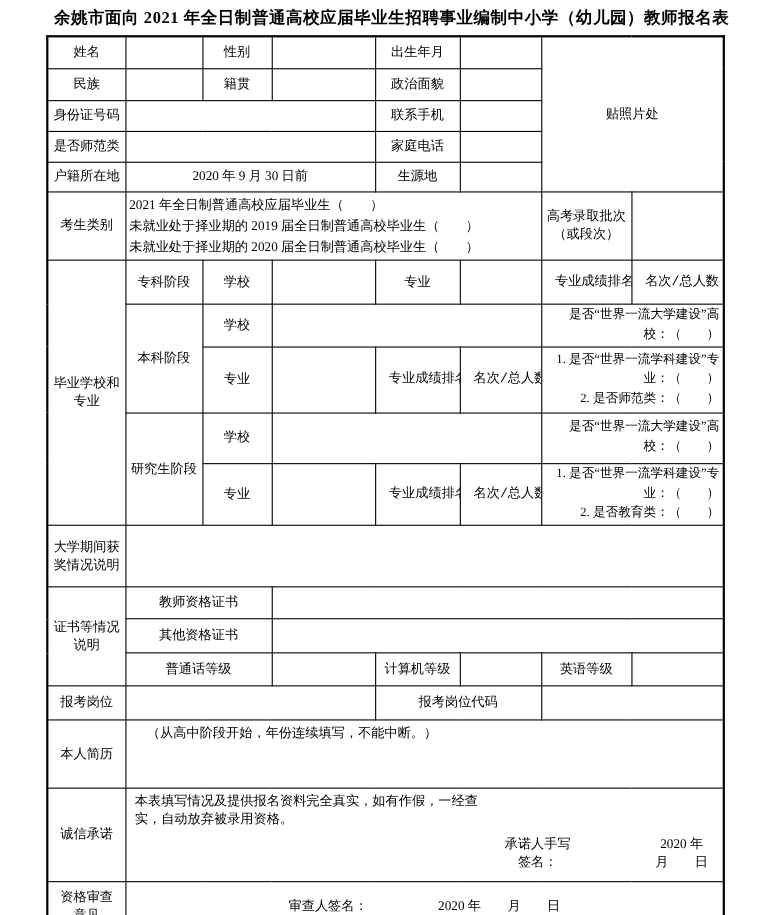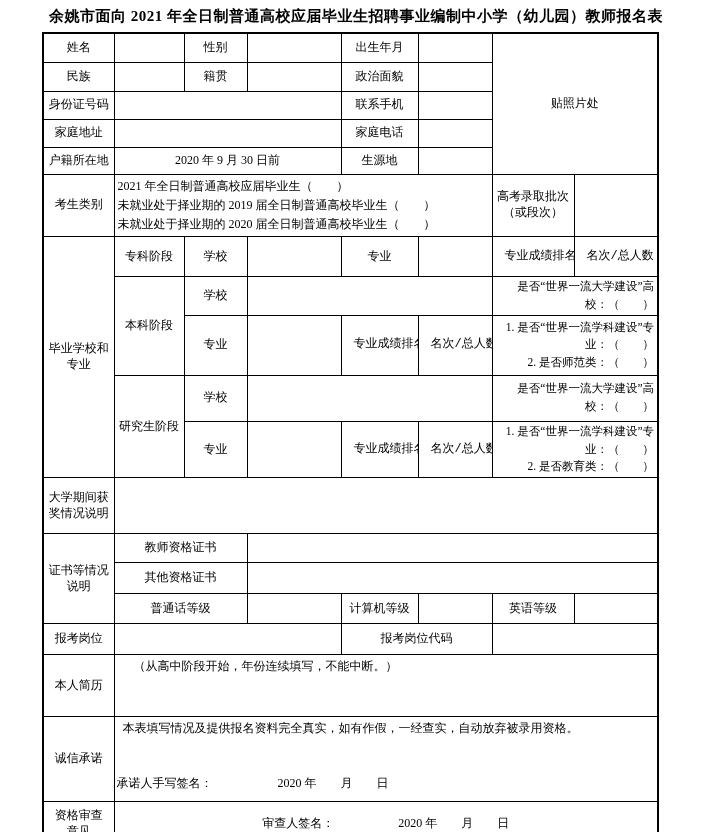--- a/index.html
+++ b/index.html
@@ -43,21 +43,21 @@
     font-size:11.5px;
     line-height:1.55;
     padding:1px 3px;
   }
   td.resume-cell{
     text-align:left;
     vertical-align:top;
     padding:4px 19px;
   }
   .fill-col{
-    display:flex;flex-direction:column;height:100%;
+    display:flex;flex-direction:row;height:100%;
   }
   .integrity-inner{height:80px;}
   .statement{padding:3px 6px 0 6px;text-align:left;}
   .sign-row{
     margin-top:auto;
     margin-bottom:7px;
     display:flex;
     justify-content:flex-start;
     gap:65px;
   }
@@ -105,21 +105,21 @@
   </tr>
 
   <tr style="height:28px">
     <td>身份证号码</td>
     <td colspan="3"></td>
     <td>联系手机</td>
     <td></td>
   </tr>
 
   <tr style="height:28px">
-    <td>家庭地址</td>
+    <td>是否师范类</td>
     <td colspan="3"></td>
     <td>家庭电话</td>
     <td></td>
   </tr>
 
   <tr style="height:27px">
     <td>户籍所在地</td>
     <td colspan="3">2020 年 9 月 30 日前</td>
     <td>生源地</td>
     <td></td>

